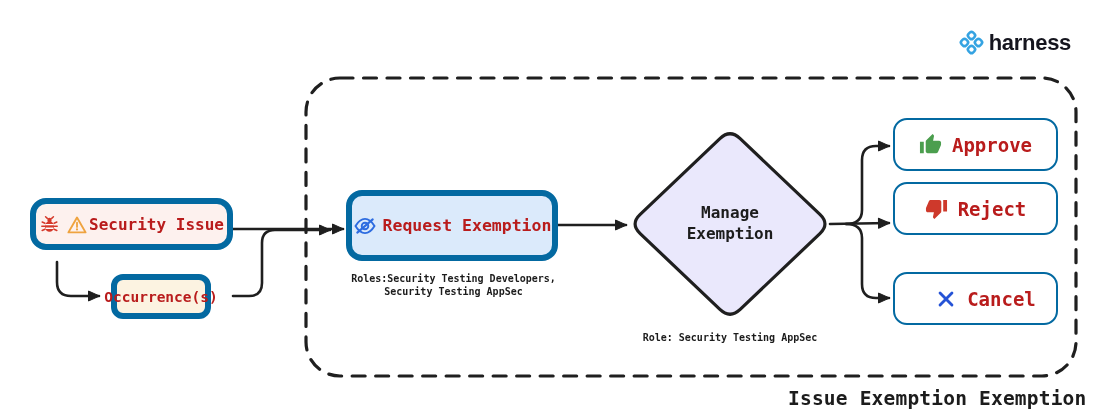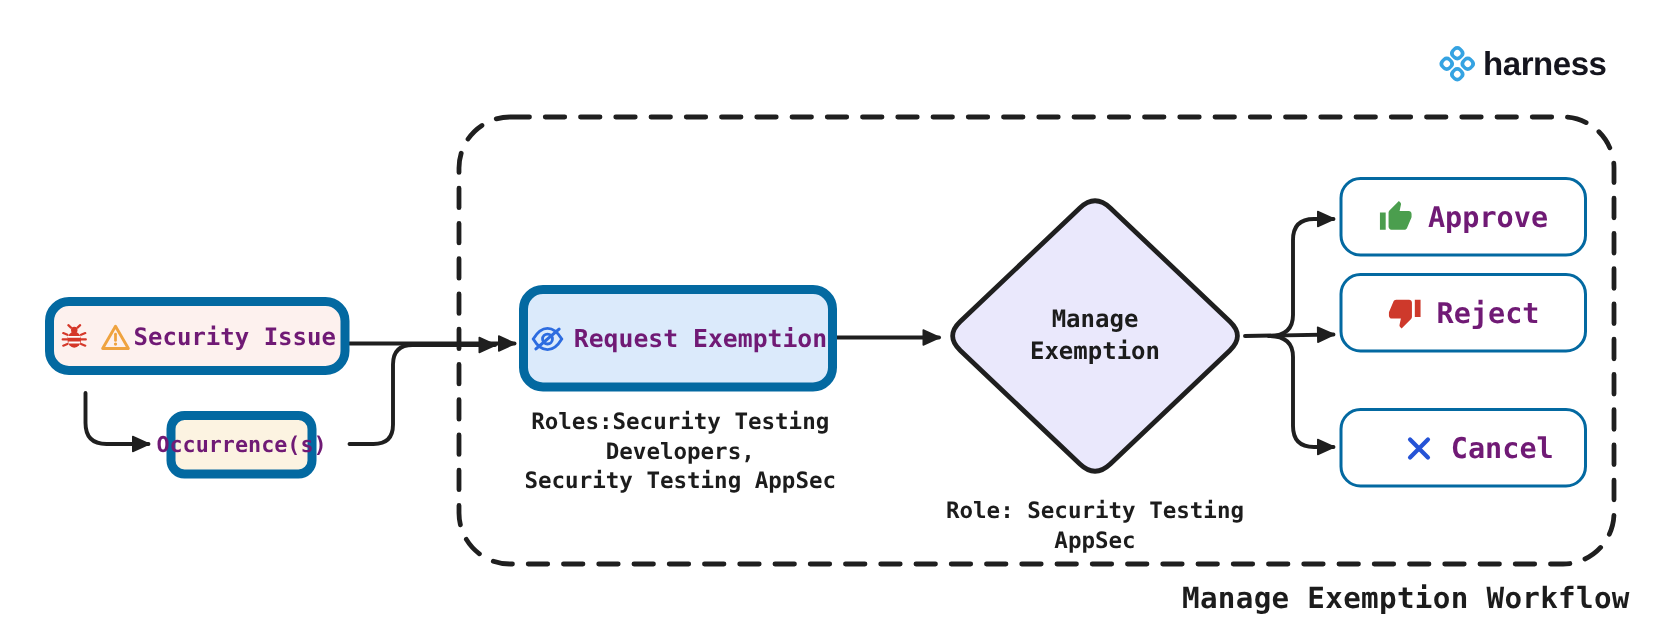--- a/index.html
+++ b/index.html
@@ -3,36 +3,36 @@
 <meta charset="utf-8">
 <style>
   * { box-sizing: border-box; margin: 0; padding: 0; }
   body { background: #ffffff; font-family: "DejaVu Sans Mono", monospace; }
   .canvas { position: relative; width: 1103px; height: 418px; background: #ffffff; overflow: hidden; margin-top: 12px; }
   .overlay { position: absolute; left: 0; top: 0; width: 1103px; height: 418px; }
 
   .brand { position: absolute; top: 16px; right: 32px; display: flex; align-items: center; gap: 3px; }
   .brand .wordmark { font-family: "Liberation Sans", sans-serif; font-size: 22px; font-weight: 700; color: #15151e; letter-spacing: -0.3px; }
 
-  .node { position: absolute; border: 6px solid #0369a1; display: flex; align-items: center; justify-content: center; color: #701a75; }
+  .node { position: absolute; border: 6px solid #0369a1; display: flex; align-items: center; justify-content: center; color: #b91c1c; }
 
   .security { left: 30px; top: 186px; width: 203px; height: 52px; border-radius: 16px; background: #fdf1ee; flex-direction: row; gap: 1px; }
   .security .icons { display: flex; align-items: center; gap: 6px; }
   .security .label { font-size: 16px; font-weight: 600; }
 
   .occurrence { left: 111px; top: 262px; width: 100px; height: 45px; border-radius: 12px; background: #fcf3e1; font-size: 14.5px; font-weight: 600; }
 
   .request { left: 346px; top: 178px; width: 212px; height: 71px; border-radius: 16px; background: #dbeafb; gap: 6px; font-size: 16.5px; font-weight: 600; }
 
   .action { left: 893px; width: 165px; height: 53px; border-radius: 14px; background: #ffffff; border-width: 2.5px; gap: 10px; font-size: 19px; font-weight: 600; }
   .approve { top: 106px; }
   .reject  { top: 170px; }
   .cancel  { top: 260px; padding-left: 20px; }
 
-  .caption { position: absolute; text-align: center; font-size: 15px; font-weight: 700; color: #1c1c1c; line-height: 1.3; }
+  .caption { position: absolute; text-align: center; font-size: 10px; font-weight: 700; color: #1c1c1c; line-height: 1.3; }
   .roles-caption { left: 331px; top: 260px; width: 245px; }
   .role-caption  { left: 600px; top: 319px; width: 260px; }
 
   .diamond-label { position: absolute; left: 650px; top: 190px; width: 160px; text-align: center; font-size: 16px; font-weight: 600; color: #1c1c1c; line-height: 21px; }
 
   .pre { white-space: pre-line; }
 
   .title { position: absolute; left: 788px; top: 375px; font-size: 19.5px; font-weight: 700; color: #1c1c1c; letter-spacing: 0.2px; }
 </style>
 </head>
@@ -141,15 +141,15 @@
     <span>Reject</span>
   </div>
 
   <div class="node action cancel">
     <svg width="22" height="22" viewBox="0 0 24 24">
       <path d="M5.5 5.5 L18.5 18.5 M18.5 5.5 L5.5 18.5" stroke="#2553d6" stroke-width="3.1" stroke-linecap="round" fill="none"></path>
     </svg>
     <span>Cancel</span>
   </div>
 
-  <div class="title">Manage Exemption Workflow</div>
+  <div class="title">Issue Exemption Exemption</div>
 
 </div>
 
 </body></html>

